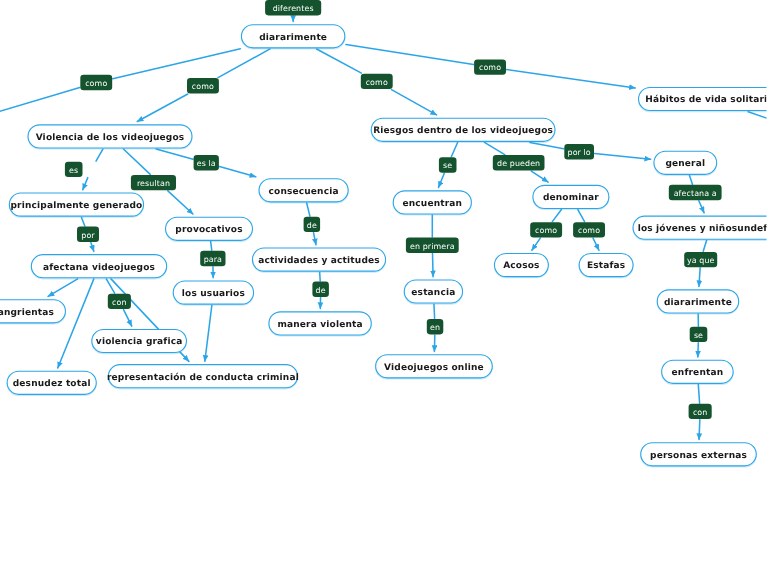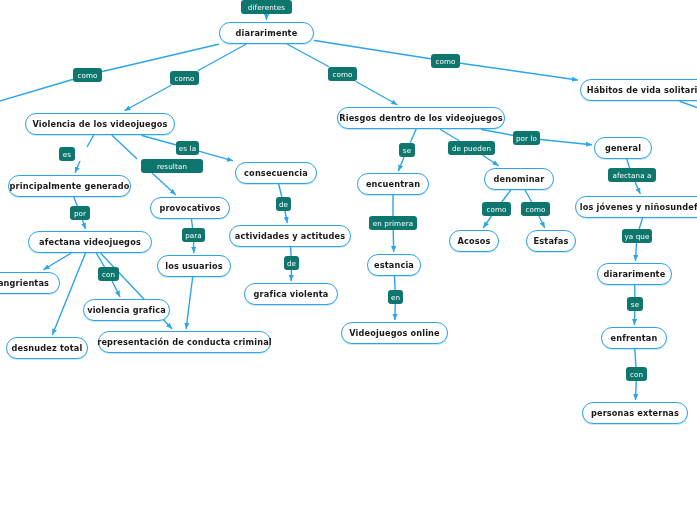--- a/index.html
+++ b/index.html
@@ -40,21 +40,21 @@
     justify-content: center;
     text-align: center;
     white-space: nowrap;
     height: 22px;
     padding: 0 9px;
     box-shadow: 0 1px 0 rgba(44,165,232,0.25);
   }
   .link-label {
     position: absolute;
     box-sizing: border-box;
-    background: #0f766e;
+    background: #14532d;
     color: #ffffff;
     border-radius: 3px;
     font-size: 7.2px;
     font-weight: normal;
     letter-spacing: 0.1px;
     display: flex;
     align-items: center;
     justify-content: center;
     text-align: center;
     white-space: nowrap;
@@ -132,21 +132,21 @@
       <div class="node" style="left: 25px; top: 113px; width: 150px;">Violencia de los videojuegos</div>
       <div class="node" style="left: 337px; top: 107px; width: 168px;">Riesgos dentro de los videojuegos</div>
       <div class="node" style="left: 580px; top: 79px; width: 135px;">Hábitos de vida solitarios</div>
       <div class="node" style="left: 235px; top: 162px; width: 82px;">consecuencia</div>
       <div class="node" style="left: 8px; top: 175px; width: 123px;">principalmente generado</div>
       <div class="node" style="left: 150px; top: 197px; width: 80px;">provocativos</div>
       <div class="node" style="left: 229px; top: 225px; width: 122px;">actividades y actitudes</div>
       <div class="node" style="left: 28px; top: 231px; width: 124px;">afectana videojuegos</div>
       <div class="node" style="left: 157px; top: 255px; width: 74px;">los usuarios</div>
       <div class="node" style="left: -18px; top: 272px; width: 78px;">sangrientas</div>
-      <div class="node" style="left: 244px; top: 283px; width: 94px;">grafica violenta</div>
+      <div class="node" style="left: 244px; top: 283px; width: 94px;">manera violenta</div>
       <div class="node" style="left: 83px; top: 299px; width: 87px;">violencia grafica</div>
       <div class="node" style="left: 6px; top: 337px; width: 82px;">desnudez total</div>
       <div class="node" style="left: 98px; top: 331px; width: 173px; text-align: center;">representación de conducta criminal</div>
       <div class="node" style="left: 357px; top: 173px; width: 72px;">encuentran</div>
       <div class="node" style="left: 484px; top: 168px; width: 70px;">denominar</div>
       <div class="node" style="left: 594px; top: 137px; width: 58px; text-align: center;">general</div>
       <div class="node" style="left: 449px; top: 230px; width: 50px;">Acosos</div>
       <div class="node" style="left: 526px; top: 230px; width: 50px;">Estafas</div>
       <div class="node" style="left: 575px; top: 196px; width: 142px;">los jóvenes y niñosundefine</div>
       <div class="node" style="left: 367px; top: 254px; width: 54px;">estancia</div>
@@ -155,21 +155,21 @@
       <div class="node" style="left: 601px; top: 327px; width: 66px;">enfrentan</div>
       <div class="node" style="left: 582px; top: 402px; width: 106px;">personas externas</div>
     </div>
   <div id="labels-layer">
       <div class="link-label" style="left: 241px; top: 0px; width: 51px;">diferentes</div>
       <div class="link-label" style="left: 73px; top: 68px; width: 29px;">como</div>
       <div class="link-label" style="left: 170px; top: 71px; width: 29px;">como</div>
       <div class="link-label" style="left: 328px; top: 67px; width: 29px;">como</div>
       <div class="link-label" style="left: 431px; top: 54px; width: 29px;">como</div>
       <div class="link-label" style="left: 59px; top: 147px; width: 16px;">es</div>
-      <div class="link-label" style="left: 141px; top: 159px; width: 62px;">resultan</div>
+      <div class="link-label" style="left: 119px; top: 159px; width: 41px;">resultan</div>
       <div class="link-label" style="left: 176px; top: 141px; width: 23px;">es la</div>
       <div class="link-label" style="left: 70px; top: 206px; width: 20px;">por</div>
       <div class="link-label" style="left: 276px; top: 197px; width: 15px;">de</div>
       <div class="link-label" style="left: 182px; top: 228px; width: 23px;">para</div>
       <div class="link-label" style="left: 98px; top: 267px; width: 21px;">con</div>
       <div class="link-label" style="left: 284px; top: 256px; width: 15px;">de</div>
       <div class="link-label" style="left: 399px; top: 143px; width: 16px;">se</div>
       <div class="link-label" style="left: 448px; top: 141px; width: 47px;">de pueden</div>
       <div class="link-label" style="left: 513px; top: 131px; width: 27px;">por lo</div>
       <div class="link-label" style="left: 608px; top: 168px; width: 48px;">afectana a</div>

